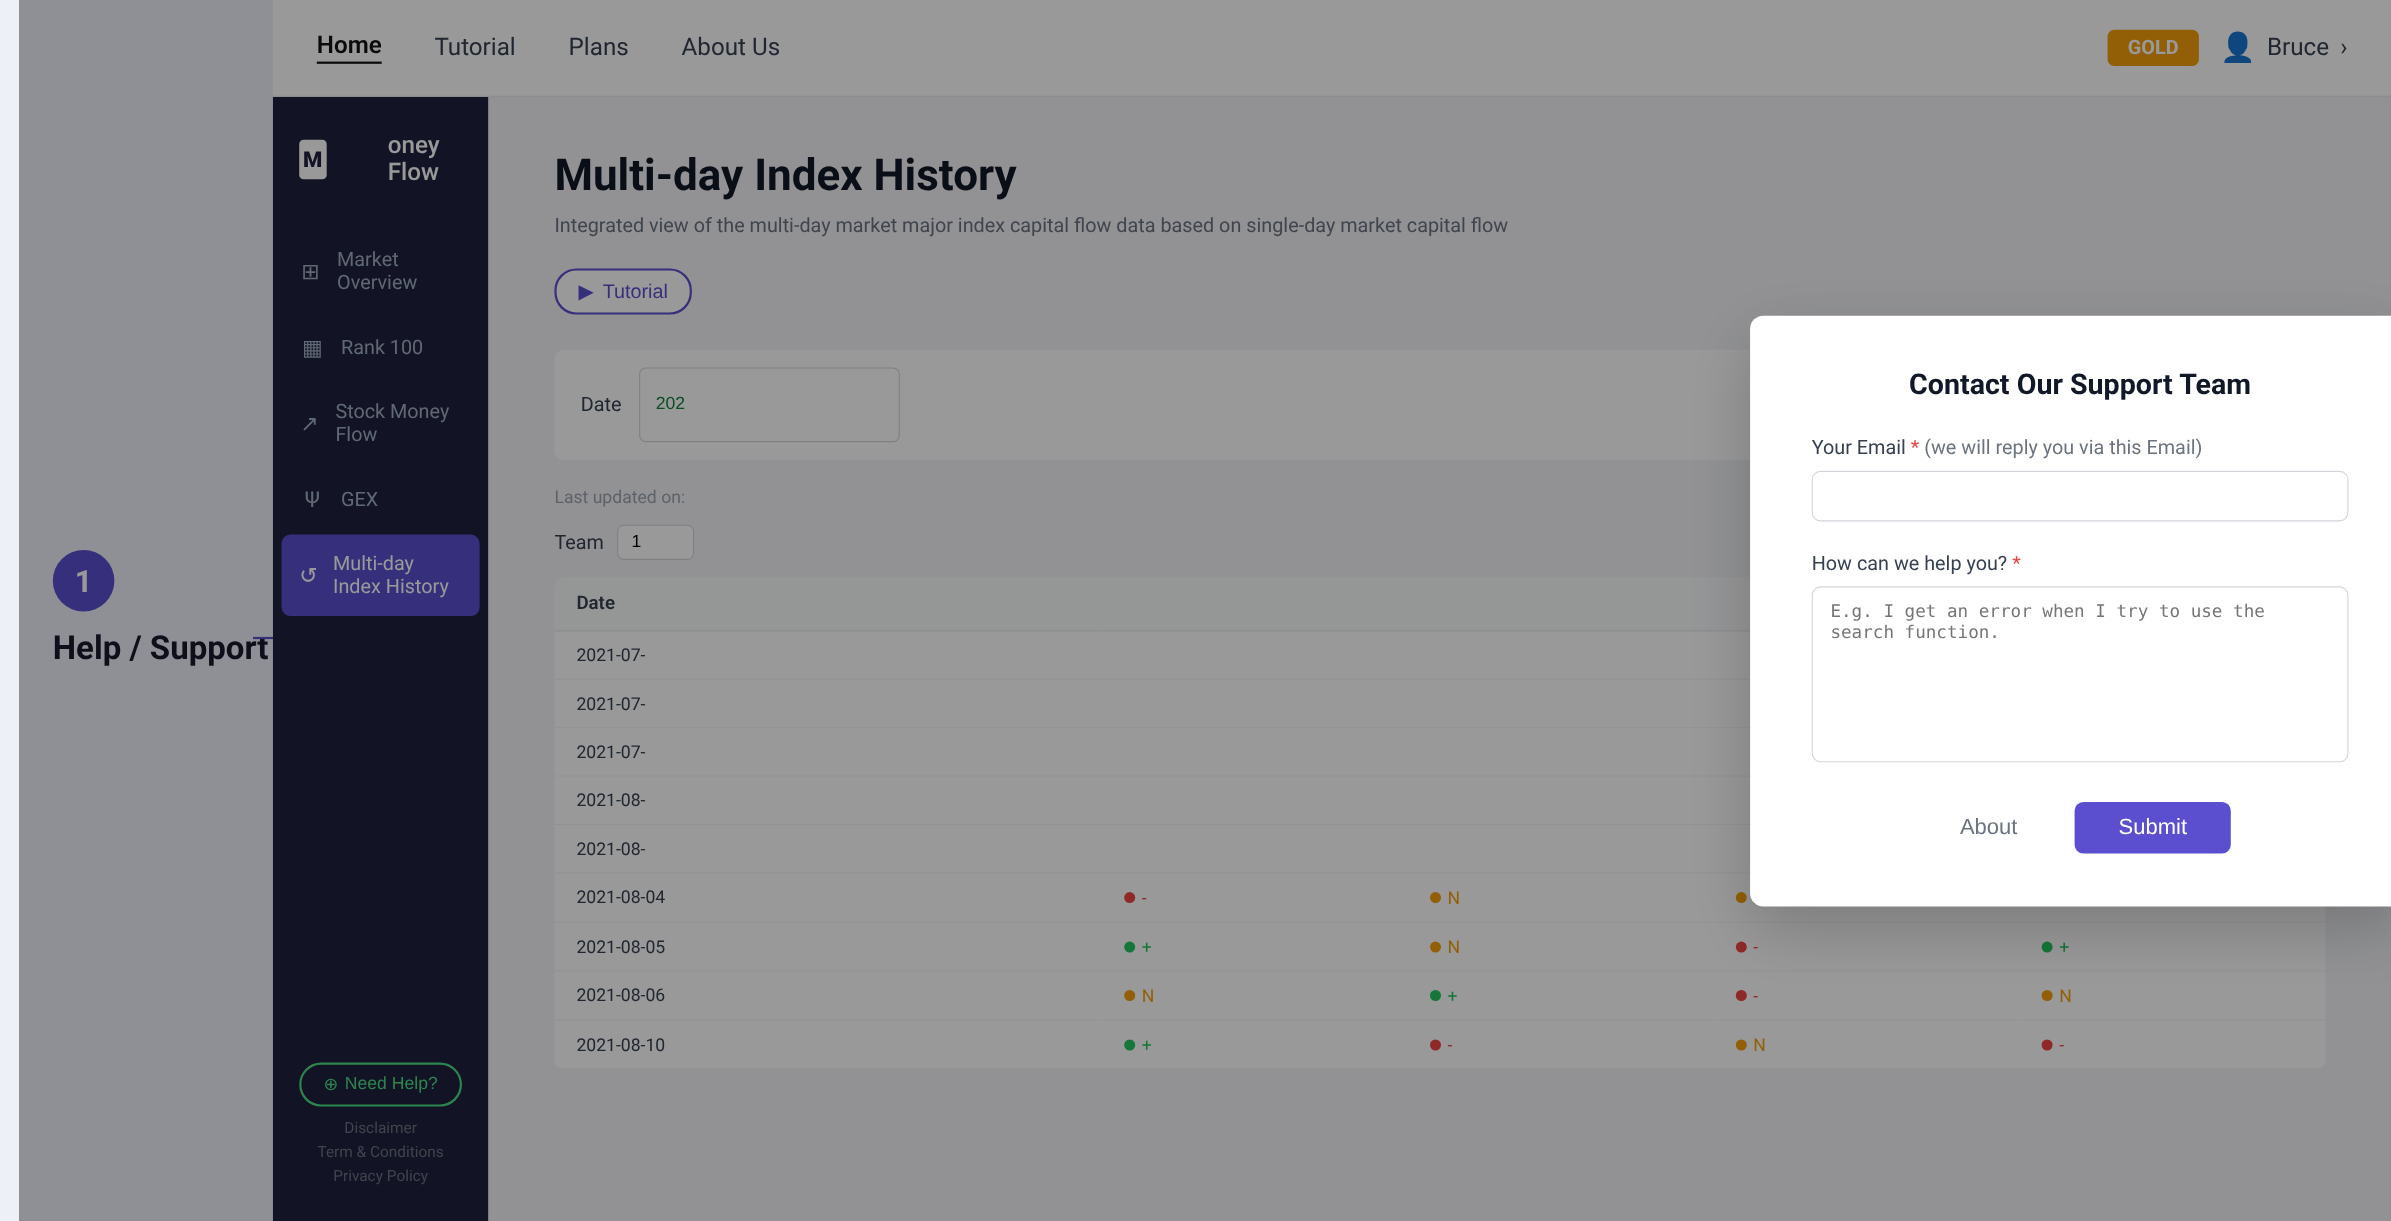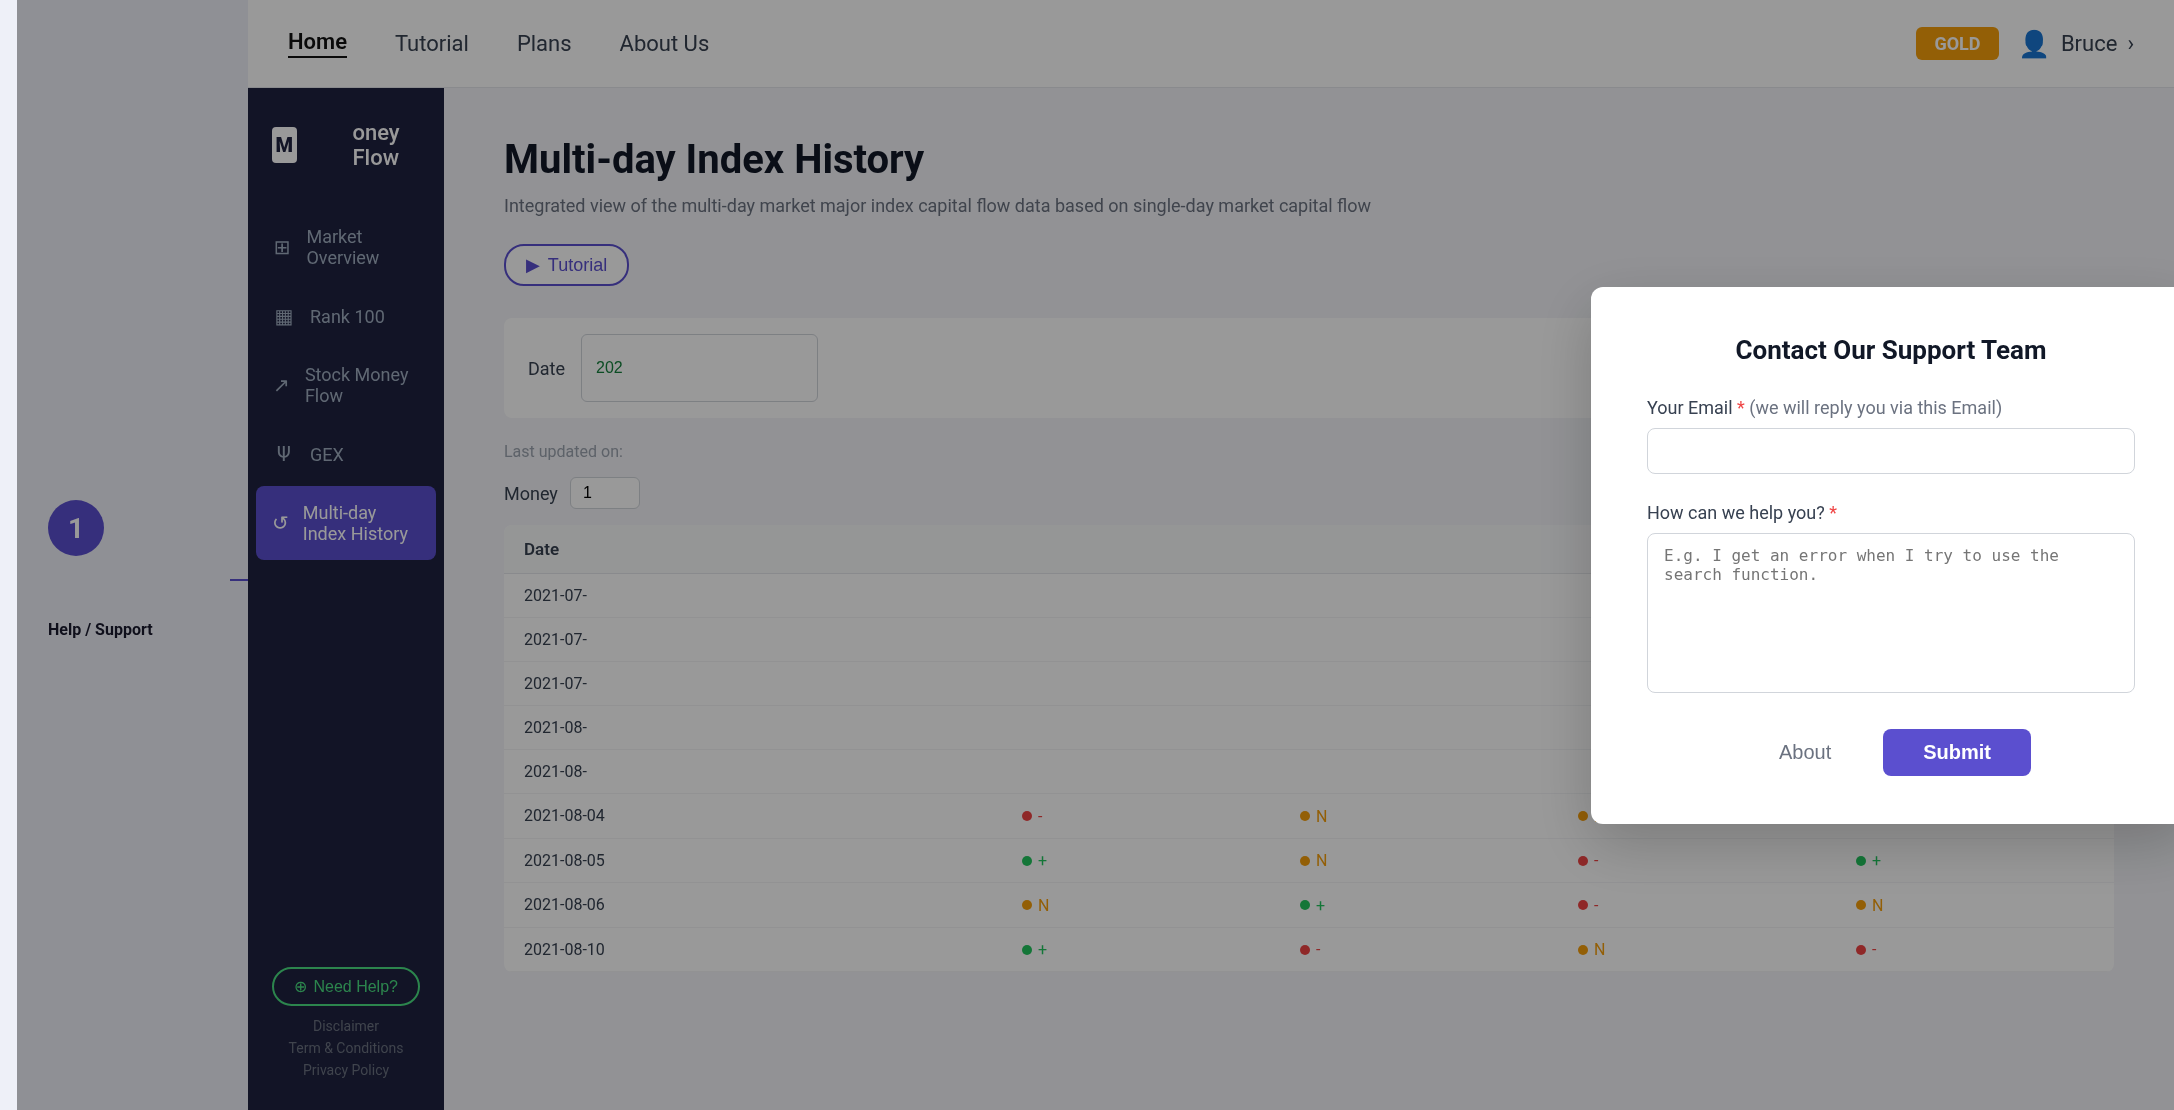--- a/index.html
+++ b/index.html
@@ -35,25 +35,24 @@
       color: white;
       font-size: 28px;
       font-weight: bold;
       display: flex;
       align-items: center;
       justify-content: center;
       margin-bottom: 16px;
     }
 
     .annotation-title {
-      font-size: 16px;
+      font-size: 30px;
       font-weight: 700;
       color: #1a1a2e;
       margin-bottom: 10px;
-      margin-top: 48px;
     }
 
     .annotation-desc {
       font-size: 18px;
       color: #444;
       line-height: 1.5;
       max-width: 190px;
     }
 
     
@@ -488,21 +487,21 @@
       cursor: pointer;
       padding: 12px 28px;
     }
 
     .submit-btn {
       background: #5b4fcf;
       color: white;
       border: none;
       border-radius: 8px;
       font-size: 20px;
-      font-weight: 700;
+      font-weight: 400;
       padding: 12px 40px;
       cursor: pointer;
     }
   </style>
 </head>
 <body>
 
 <div class="annotation-area">
   <div class="annotation-badge">1</div>
   <div class="annotation-title">Help / Support</div>
@@ -587,21 +586,21 @@
         </button>
 
         <div class="filters-row">
           <span class="filter-label">Date</span>
           <input class="date-input" type="text" value="202" style="">
         </div>
 
         <div class="last-updated">Last updated on:</div>
 
         <div class="show-row">
-          <span class="show-label">Money</span>
+          <span class="show-label">Team</span>
           <input class="show-input" type="text" value="1" style="">
         </div>
 
         <table class="data-table">
           <thead>
             <tr>
               <th>Date</th>
               <th></th>
               <th></th>
               <th></th>

